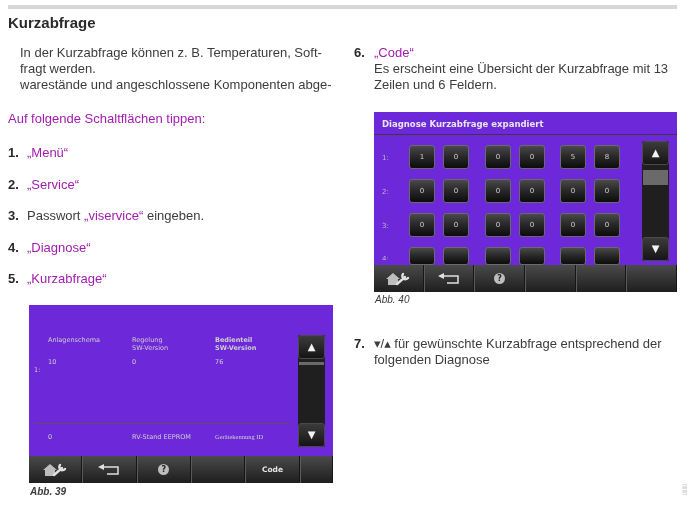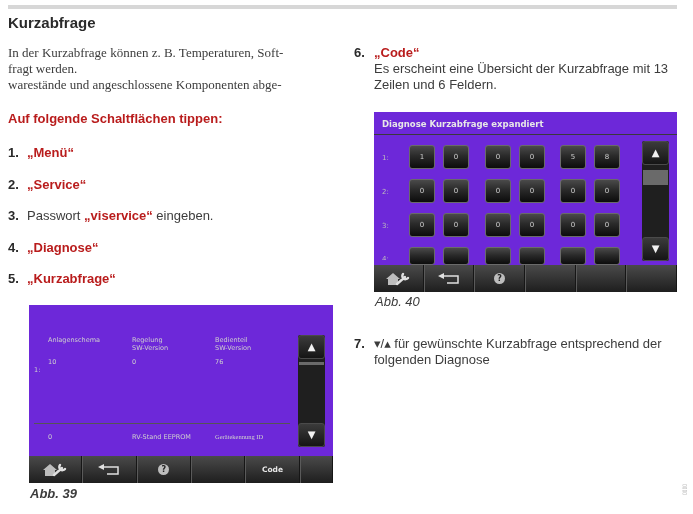--- a/index.html
+++ b/index.html
@@ -1,25 +1,25 @@
 <!DOCTYPE html>
 <html><head>
 <meta charset="utf-8">
 <style>
   html, body { margin: 0; padding: 0; background: #ffffff; }
   body { width: 693px; height: 514px; position: relative; overflow: hidden;
          font-family: "Liberation Sans", sans-serif; color: #3a3a3a; }
   .topbar { position: absolute; left: 8px; top: 5px; width: 669px; height: 4px; background: #d7d7d7; }
   .h1 { position: absolute; left: 8px; top: 14px; font-size: 15px; font-weight: bold; color: #2a2a2a; }
   .para { position: absolute; font-size: 13px; line-height: 16px; color: #3c3c3c; }
-  .bold { font-weight: bold; color: #b91c1c; }
+  .bold { font-weight: normal; color: #a21caf; }
   .step { position: absolute; font-size: 13px; line-height: 16px; color: #3c3c3c; }
   .step .num { position: absolute; left: 0; font-weight: bold; color: #2a2a2a; }
   .step .body { position: absolute; left: 19px; white-space: nowrap; }
-  .caption { position: absolute; font-size: 13px; font-style: italic; color: #3c3c3c; }
+  .caption { position: absolute; font-size: 10px; font-style: italic; color: #3c3c3c; }
   .docid { position: absolute; left: 681px; top: 495px; font-size: 5px; color: #888; transform: rotate(-90deg); transform-origin: left top; white-space: nowrap; }
 
   
   .screen { position: absolute; background: #6d28d9; overflow: hidden; font-family: "DejaVu Sans", sans-serif; }
   .scr-title { position: absolute; left: 0; top: 0; right: 0; height: 22px; color: #e8e8e8; font-size: 8.5px; font-weight: bold; padding-left: 8px; line-height: 24px; border-bottom: 1px solid #3a3a3a; }
   .small { position: absolute; font-size: 6.5px; color: #cfcfcf; line-height: 8px; white-space: nowrap; }
   .hline { position: absolute; height: 1px; background: #555; }
   .scroll { position: absolute; background: #1f1f1f; border-radius: 2px; }
   .sbtn { position: absolute; left: 0; width: 100%; height: 24px; border-radius: 3px;
           background: linear-gradient(#3b3b3b, #151515); border: 1px solid #4a4a4a; box-sizing: border-box;
@@ -33,21 +33,21 @@
          background: linear-gradient(#4a4a4a 0%, #2a2a2a 45%, #0c0c0c 100%); color: #cfcfcf; font-size: 7px; text-align: center; line-height: 22px; }
   .rowlbl { position: absolute; font-size: 7px; color: #bdbdbd; }
   .help { display: inline-block; width: 11px; height: 11px; border-radius: 50%; background: #bdbdbd; color: #222; font-size: 8px; font-weight: bold; text-align: center; line-height: 11px; }
 </style>
 </head>
 <body>
 
 <div class="topbar"></div>
 <div class="h1">Kurzabfrage</div>
 
-<div class="para" style="left:8px; top:45px;font-family:Liberation Serif, serif;">
+<div class="para" style="left:20px; top:45px;">
   <div>In der Kurzabfrage können z. B. Temperaturen, Soft-</div>
   <div>fragt werden.</div>
   <div>warestände und angeschlossene Komponenten abge-</div>
 </div>
 
 <div class="para bold" style="left:8px; top:111px;">Auf folgende Schaltflächen tippen:</div>
 
 <div class="step" style="left:8px; top:145px;">
   <span class="num">1.</span>
   <span class="body bold">„Menü“</span>
@@ -81,21 +81,21 @@
   <span class="body" style="left:20px;">▾/▴ für gewünschte Kurzabfrage entsprechend der</span>
   <span class="body" style="left:20px; top:16px;">folgenden Diagnose</span>
 </div>
 
 <div class="screen" style="left:29px; top:305px; width:304px; height:178px;">
   <div class="small" style="left:19px; top:31px;">Anlagenschema</div>
   <div class="small" style="left:103px; top:31px;">
     <div>Regelung</div>
     <div>SW-Version</div>
   </div>
-  <div class="small" style="left:186px; top:31px;">
+  <div class="small" style="left:186px; top:31px;font-weight:bold;">
     <div>Bedienteil</div>
     <div>SW-Version</div>
   </div>
   <div class="small" style="left:19px; top:53px;">10</div>
   <div class="small" style="left:103px; top:53px;">0</div>
   <div class="small" style="left:186px; top:53px;">76</div>
   <div class="small" style="left:5px; top:61px;">1:</div>
   <div class="hline" style="left:5px; top:118px; width:256px;"></div>
   <div class="small" style="left:19px; top:128px;">0</div>
   <div class="small" style="left:103px; top:128px;">RV-Stand EEPROM</div>

